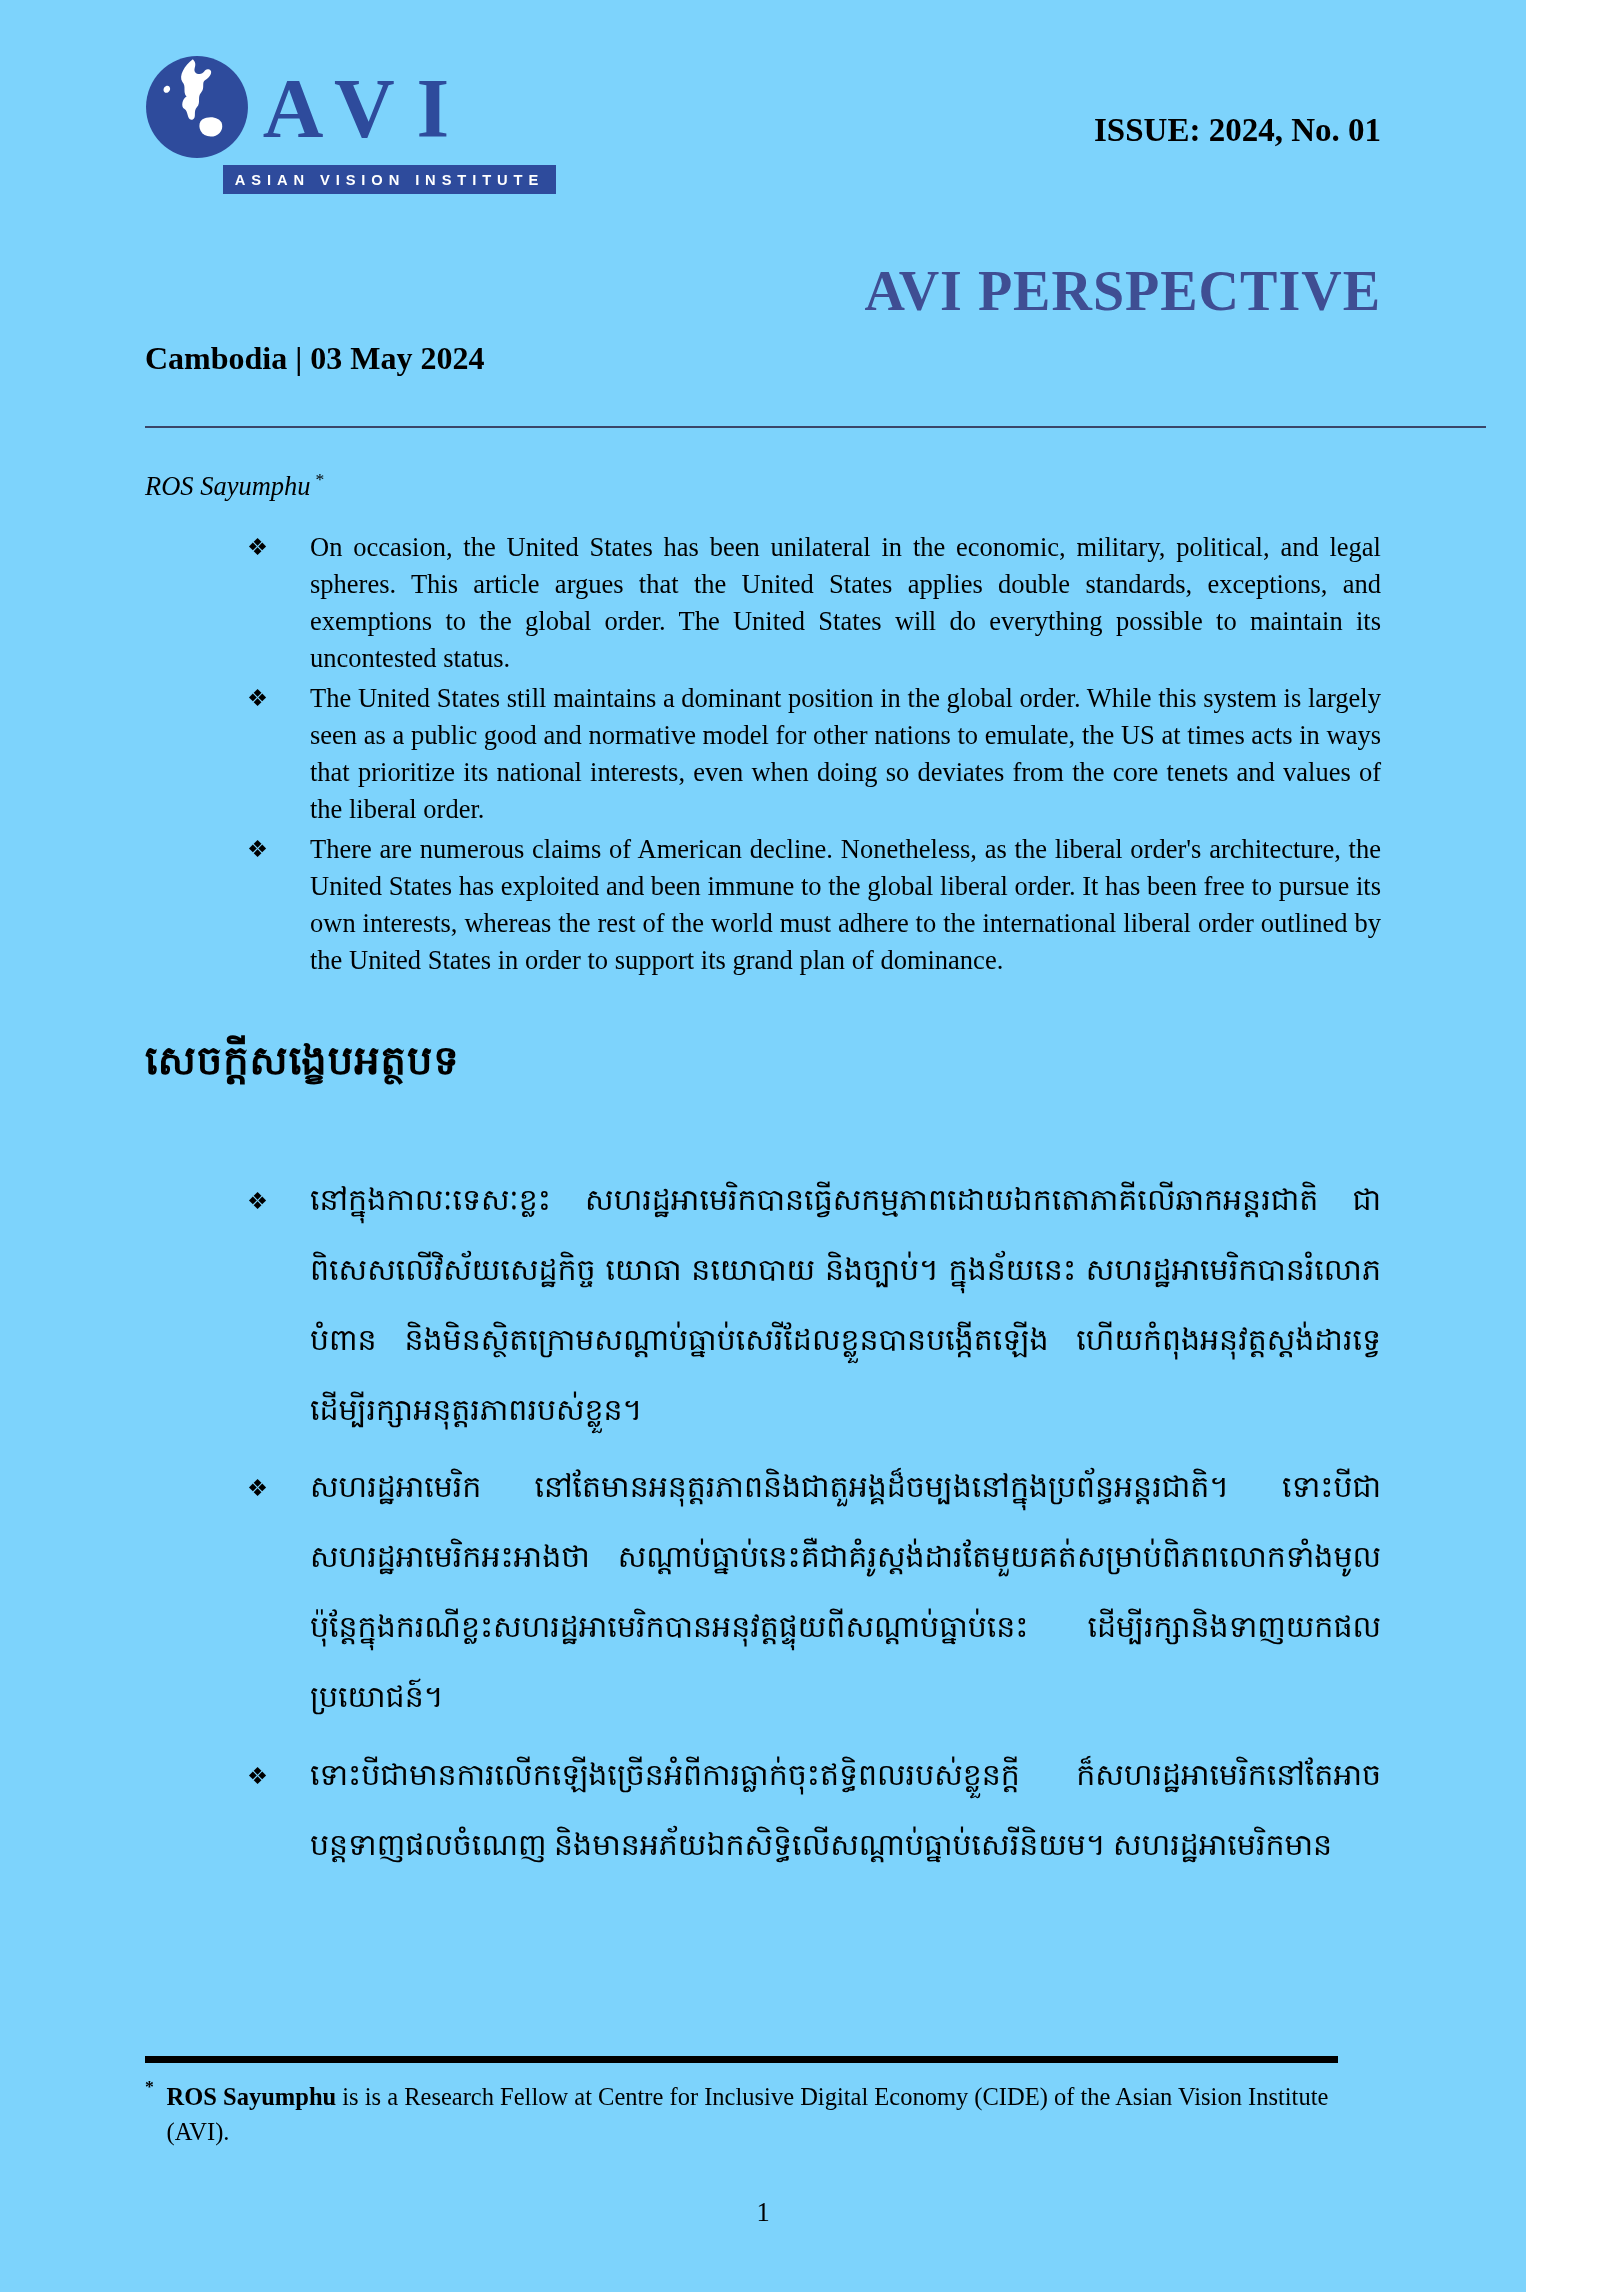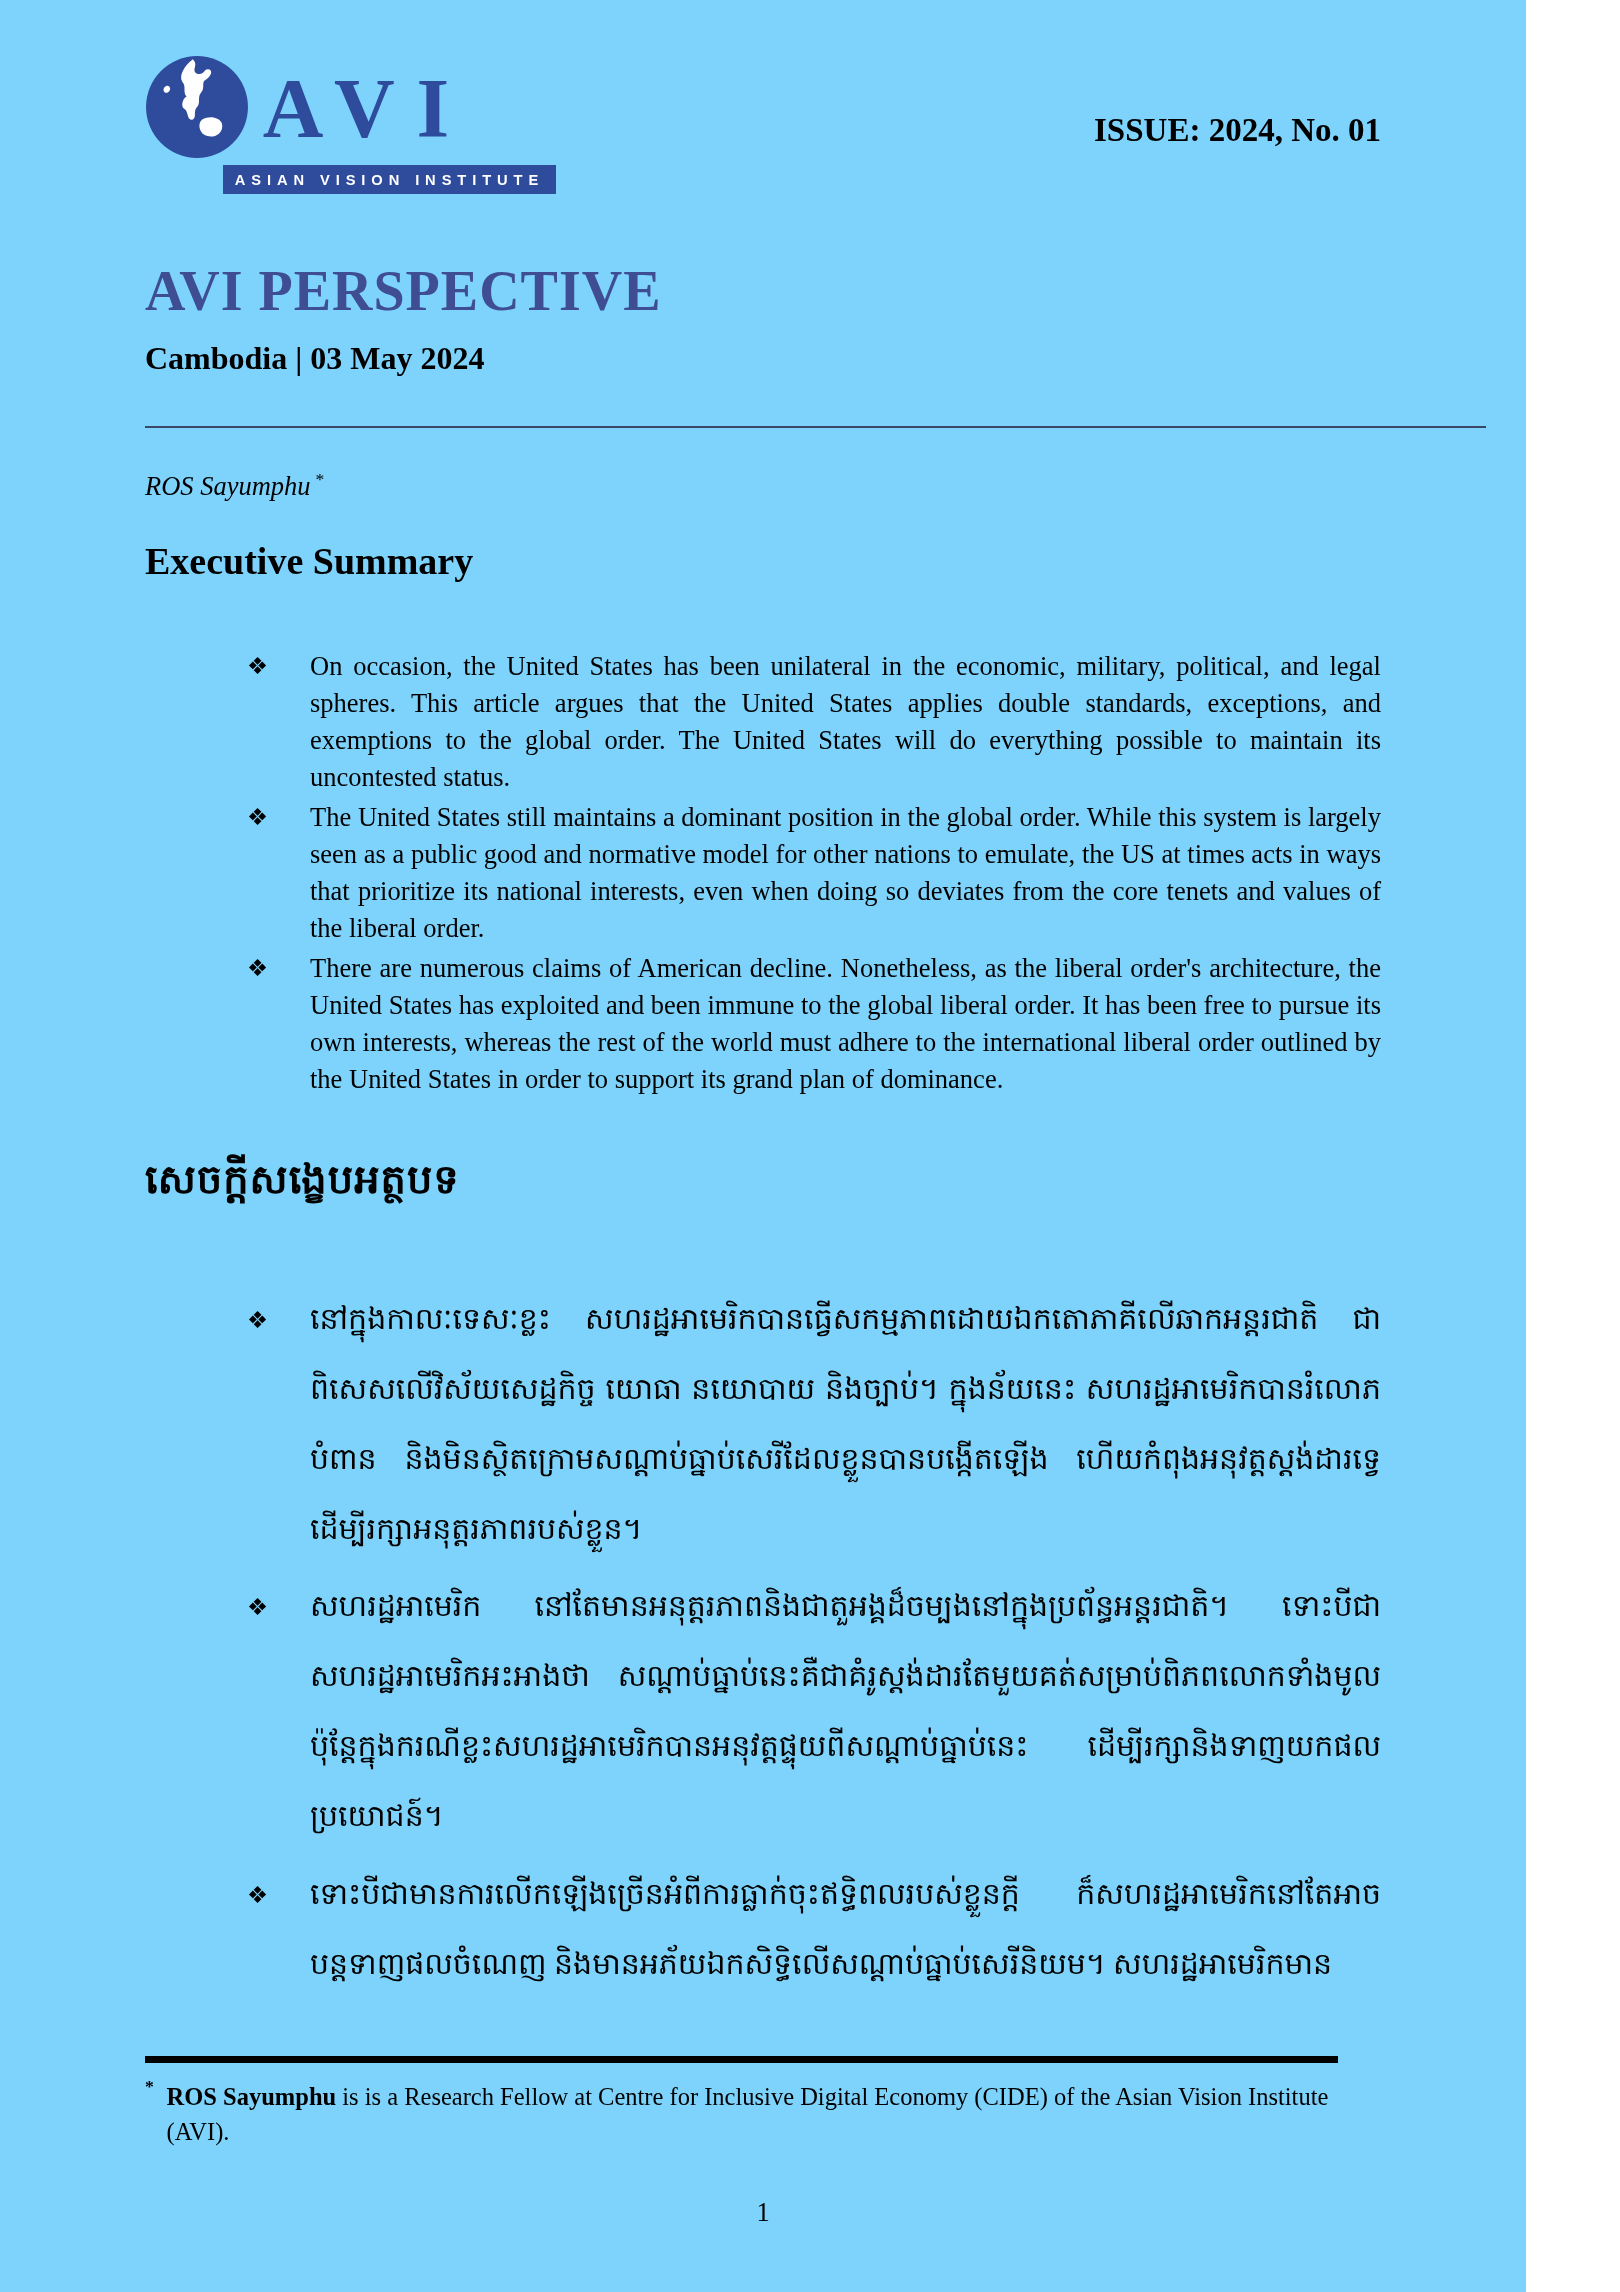--- a/index.html
+++ b/index.html
@@ -42,20 +42,21 @@
   }
   .issue-label { font-weight: bold; font-size: 33px; margin-top: 57px; white-space: nowrap; }
 
   
   .masthead-title {
     font-weight: bold;
     font-size: 56px;
     color: var(--masthead-blue, #3f4e93);
     margin: 65px 0 0 0;
     letter-spacing: 1px;
+    text-align: right;
   }
   .dateline { font-weight: bold; font-size: 32px; margin-top: 17px; }
   .rule-blue {
     border: none;
     border-top: 2.9px solid var(--rule-blue, #3a4568);
     margin: 49px -105px 0 0;
   }
 
   
   .article-title { font-weight: bold; font-size: 33px; margin-top: 51px; }
@@ -109,21 +110,20 @@
   <h1 class="masthead-title">AVI PERSPECTIVE</h1>
   <div class="dateline">Cambodia | 03 May 2024</div>
 
   <hr class="rule-blue">
 
 
   <div class="author-line">
     <span>ROS Sayumphu</span><sup>*</sup>
   </div>
 
-  <h3 class="exec-heading">Executive Summary</h3>
 
   <ul class="bullet-list">
 
       <li>
         <span class="bullet-glyph">❖</span>
         <span class="bullet-text">On occasion, the United States has been unilateral in the economic, military, political, and legal spheres. This article argues that the United States applies double standards, exceptions, and exemptions to the global order. The United States will do everything possible to maintain its uncontested status.</span>
       </li>
 
       <li>
         <span class="bullet-glyph">❖</span>

